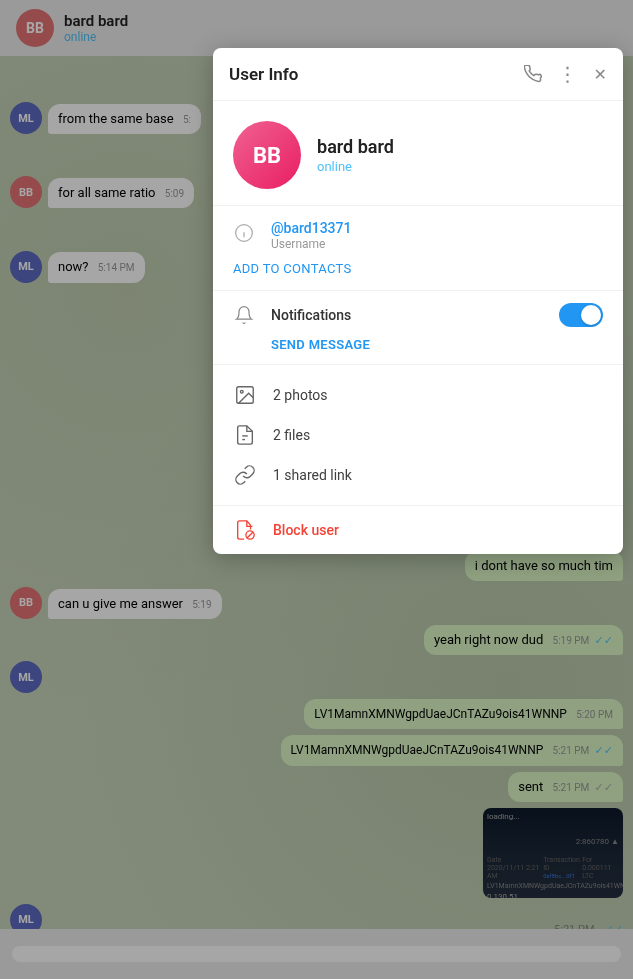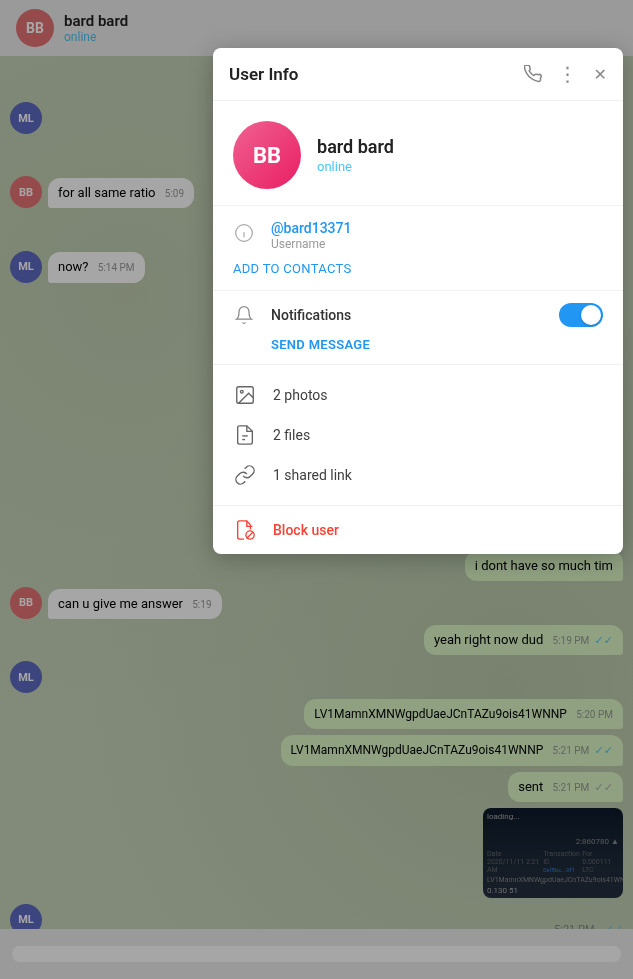--- a/index.html
+++ b/index.html
@@ -364,20 +364,24 @@
 
   <div class="msg-row right">
     <div class="bubble bubble-right">
       <span>are those 600k</span>
       <span class="bubble-time">5:09 PM</span>
     </div>
   </div>
 
   <div class="msg-row left">
     <div class="avatar-small avatar-ml">ML</div>
+    <div class="bubble bubble-left">
+      <span>from the same base</span>
+      <span class="bubble-time">5:</span>
+    </div>
   </div>
 
   <div class="msg-row right">
     <div class="bubble bubble-right">
       <span>yes</span>
       <span class="bubble-time">5:09 PM</span>
     </div>
   </div>
 
   <div class="msg-row left">
@@ -485,21 +489,21 @@
     <div class="screenshot-bubble">
       <div class="screenshot-inner">
         <div style="color:#aaa;font-size:8px;margin-bottom:3px;">loading...</div>
         <div class="screenshot-bar" style="width:60%"></div>
         <div class="screenshot-line" style="width:90%"></div>
         <div class="screenshot-line" style="width:70%"></div>
         <div class="screenshot-line" style="width:80%"></div>
         <div style="display:flex;justify-content:flex-end;margin-top:8px;">
           <div style="font-size:8px;color:#888;">2:860780 ▲</div>
         </div>
-        <div style="display:flex;justify-content:space-between;font-size:7px;color:#666;margin-top:4px;">
+        <div style="display:flex;justify-content:space-between;font-size:7px;color:#666;margin-top:10px;">
           <div>Date<br>2020/11/11 2:21 AM</div>
           <div>Transaction ID<br><span style="color:#3a7bd5;font-size:6px;">0xf8bc...0f1</span></div>
           <div>For<br>0.000111 LTC</div>
         </div>
         <div style="font-size:7px;color:#888;margin-top:2px;">LV1MamnXMNWgpdUaeJCnTAZu9ois41WNNP</div>
         <div style="font-size:8px;color:#aaa;margin-top:2px;">0.130 51</div>
       </div>
     </div>
   </div>
 

